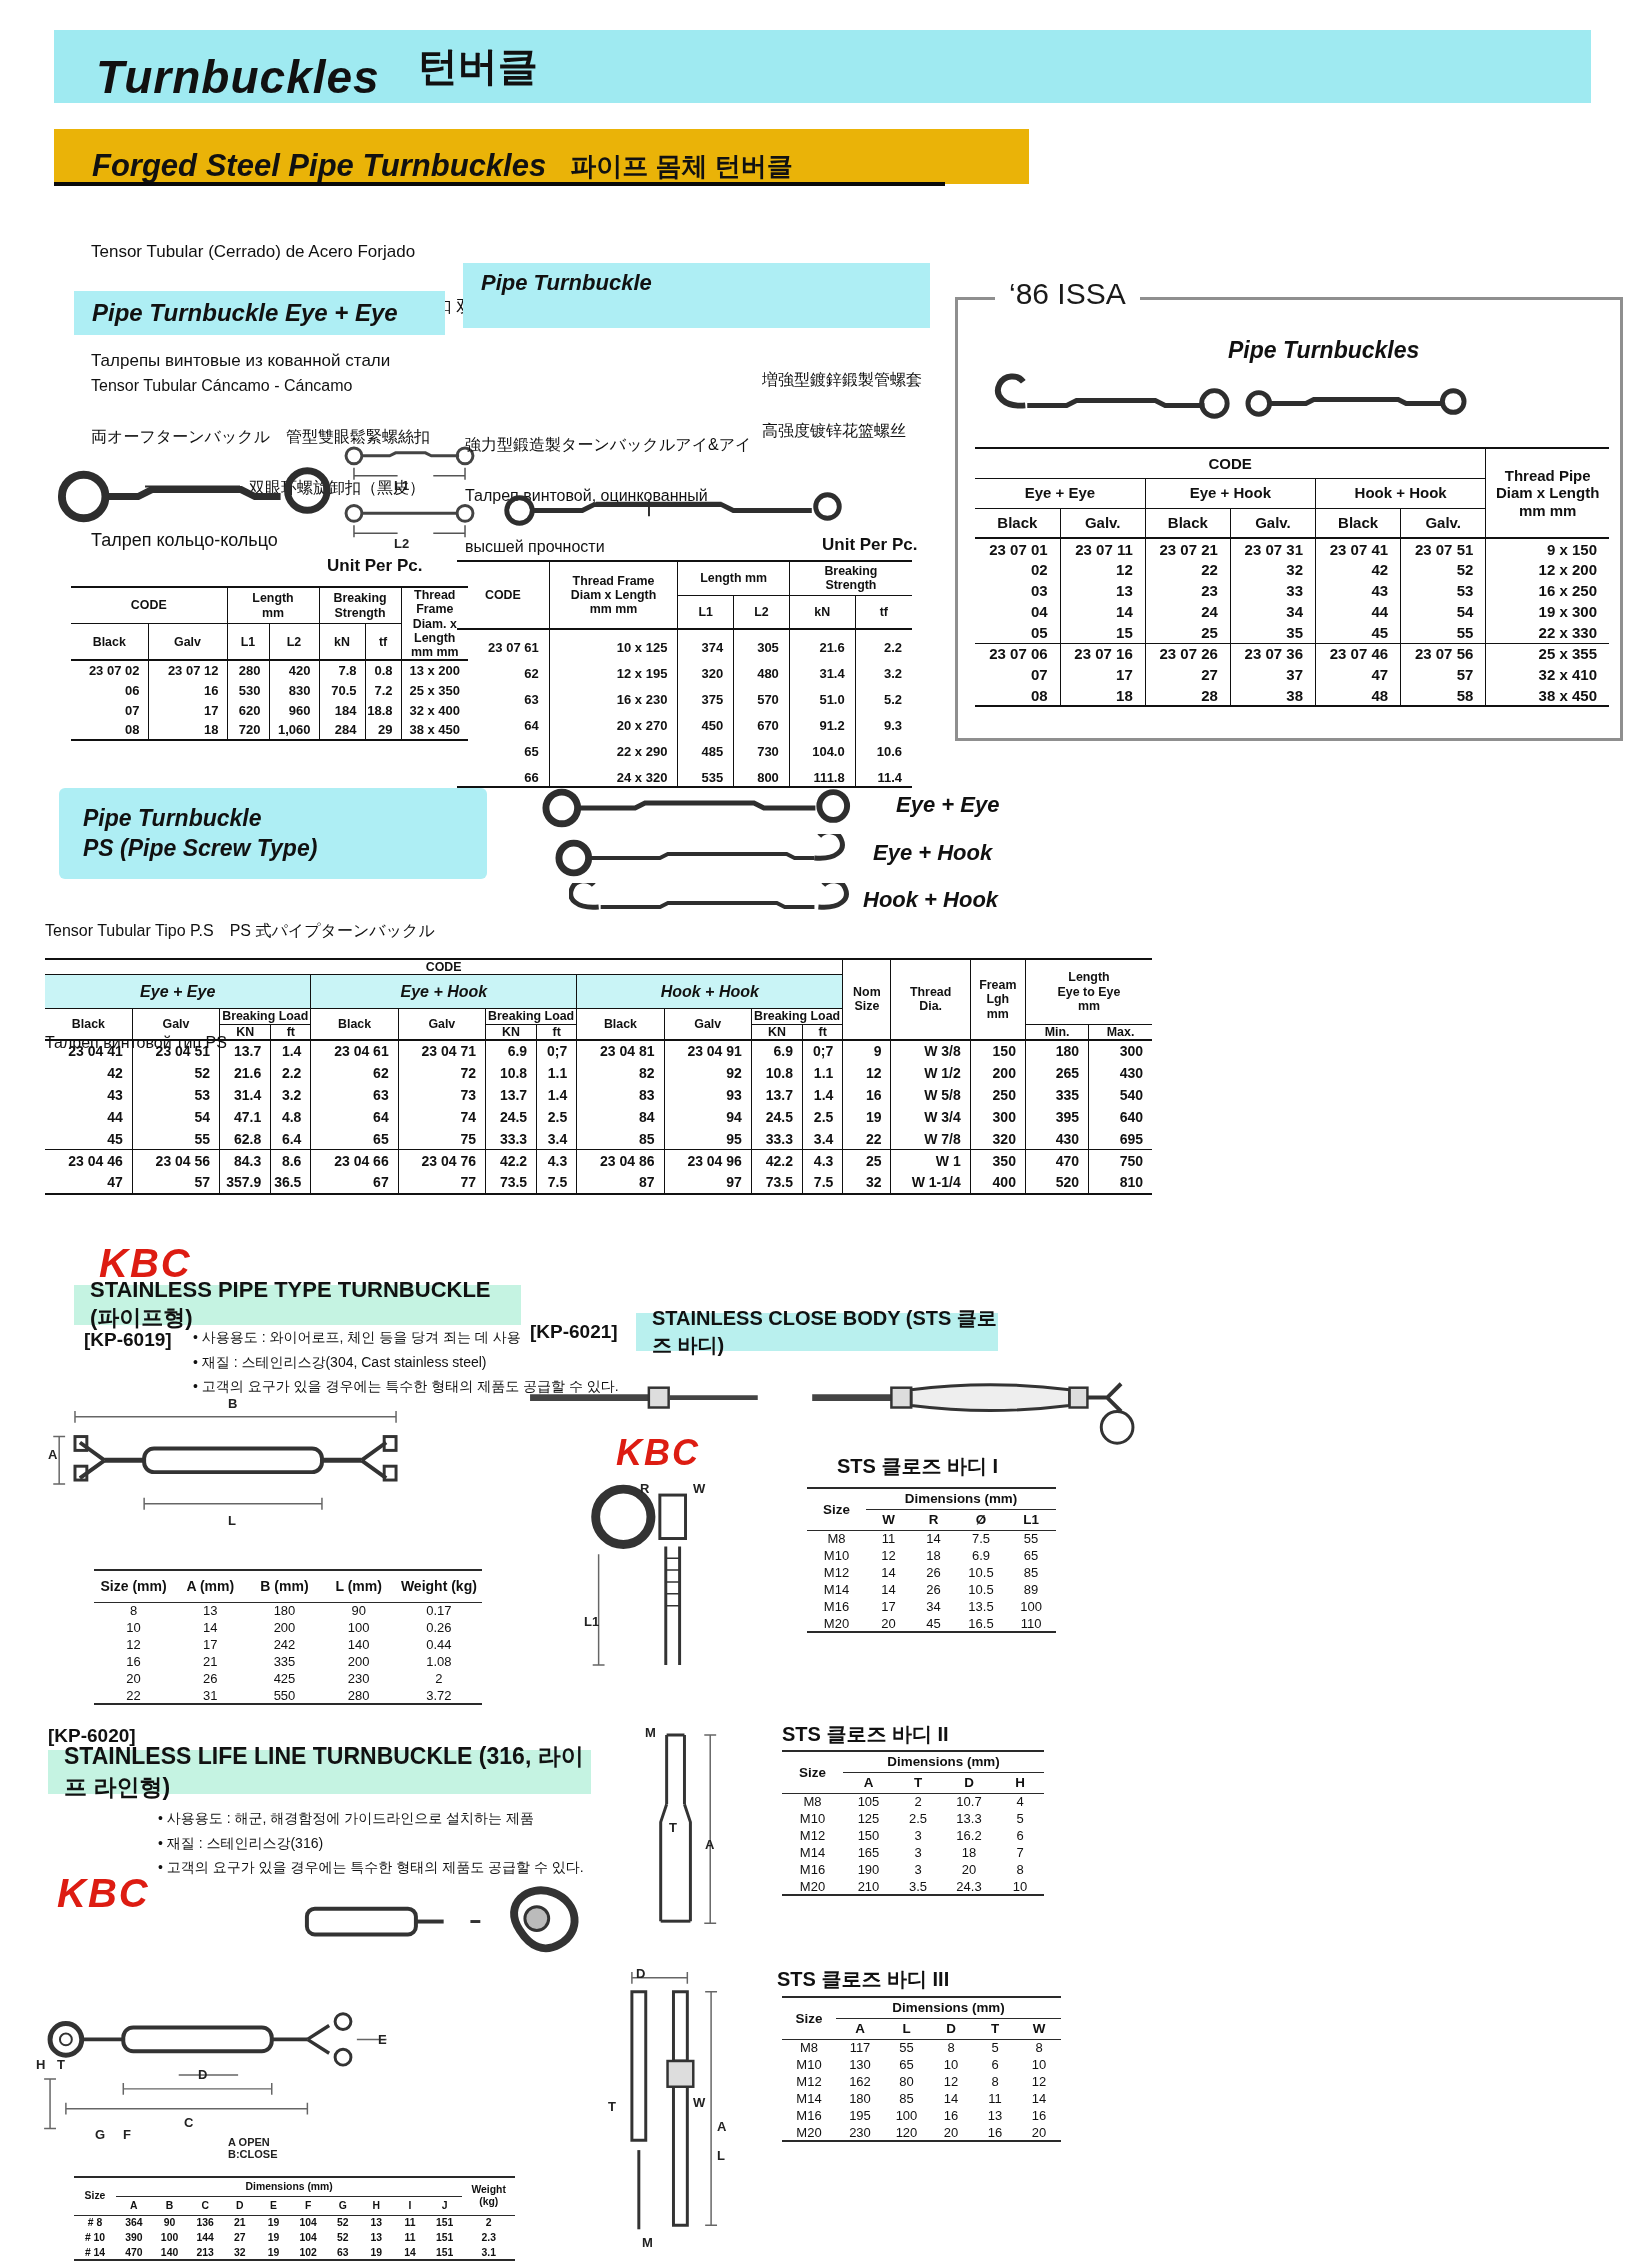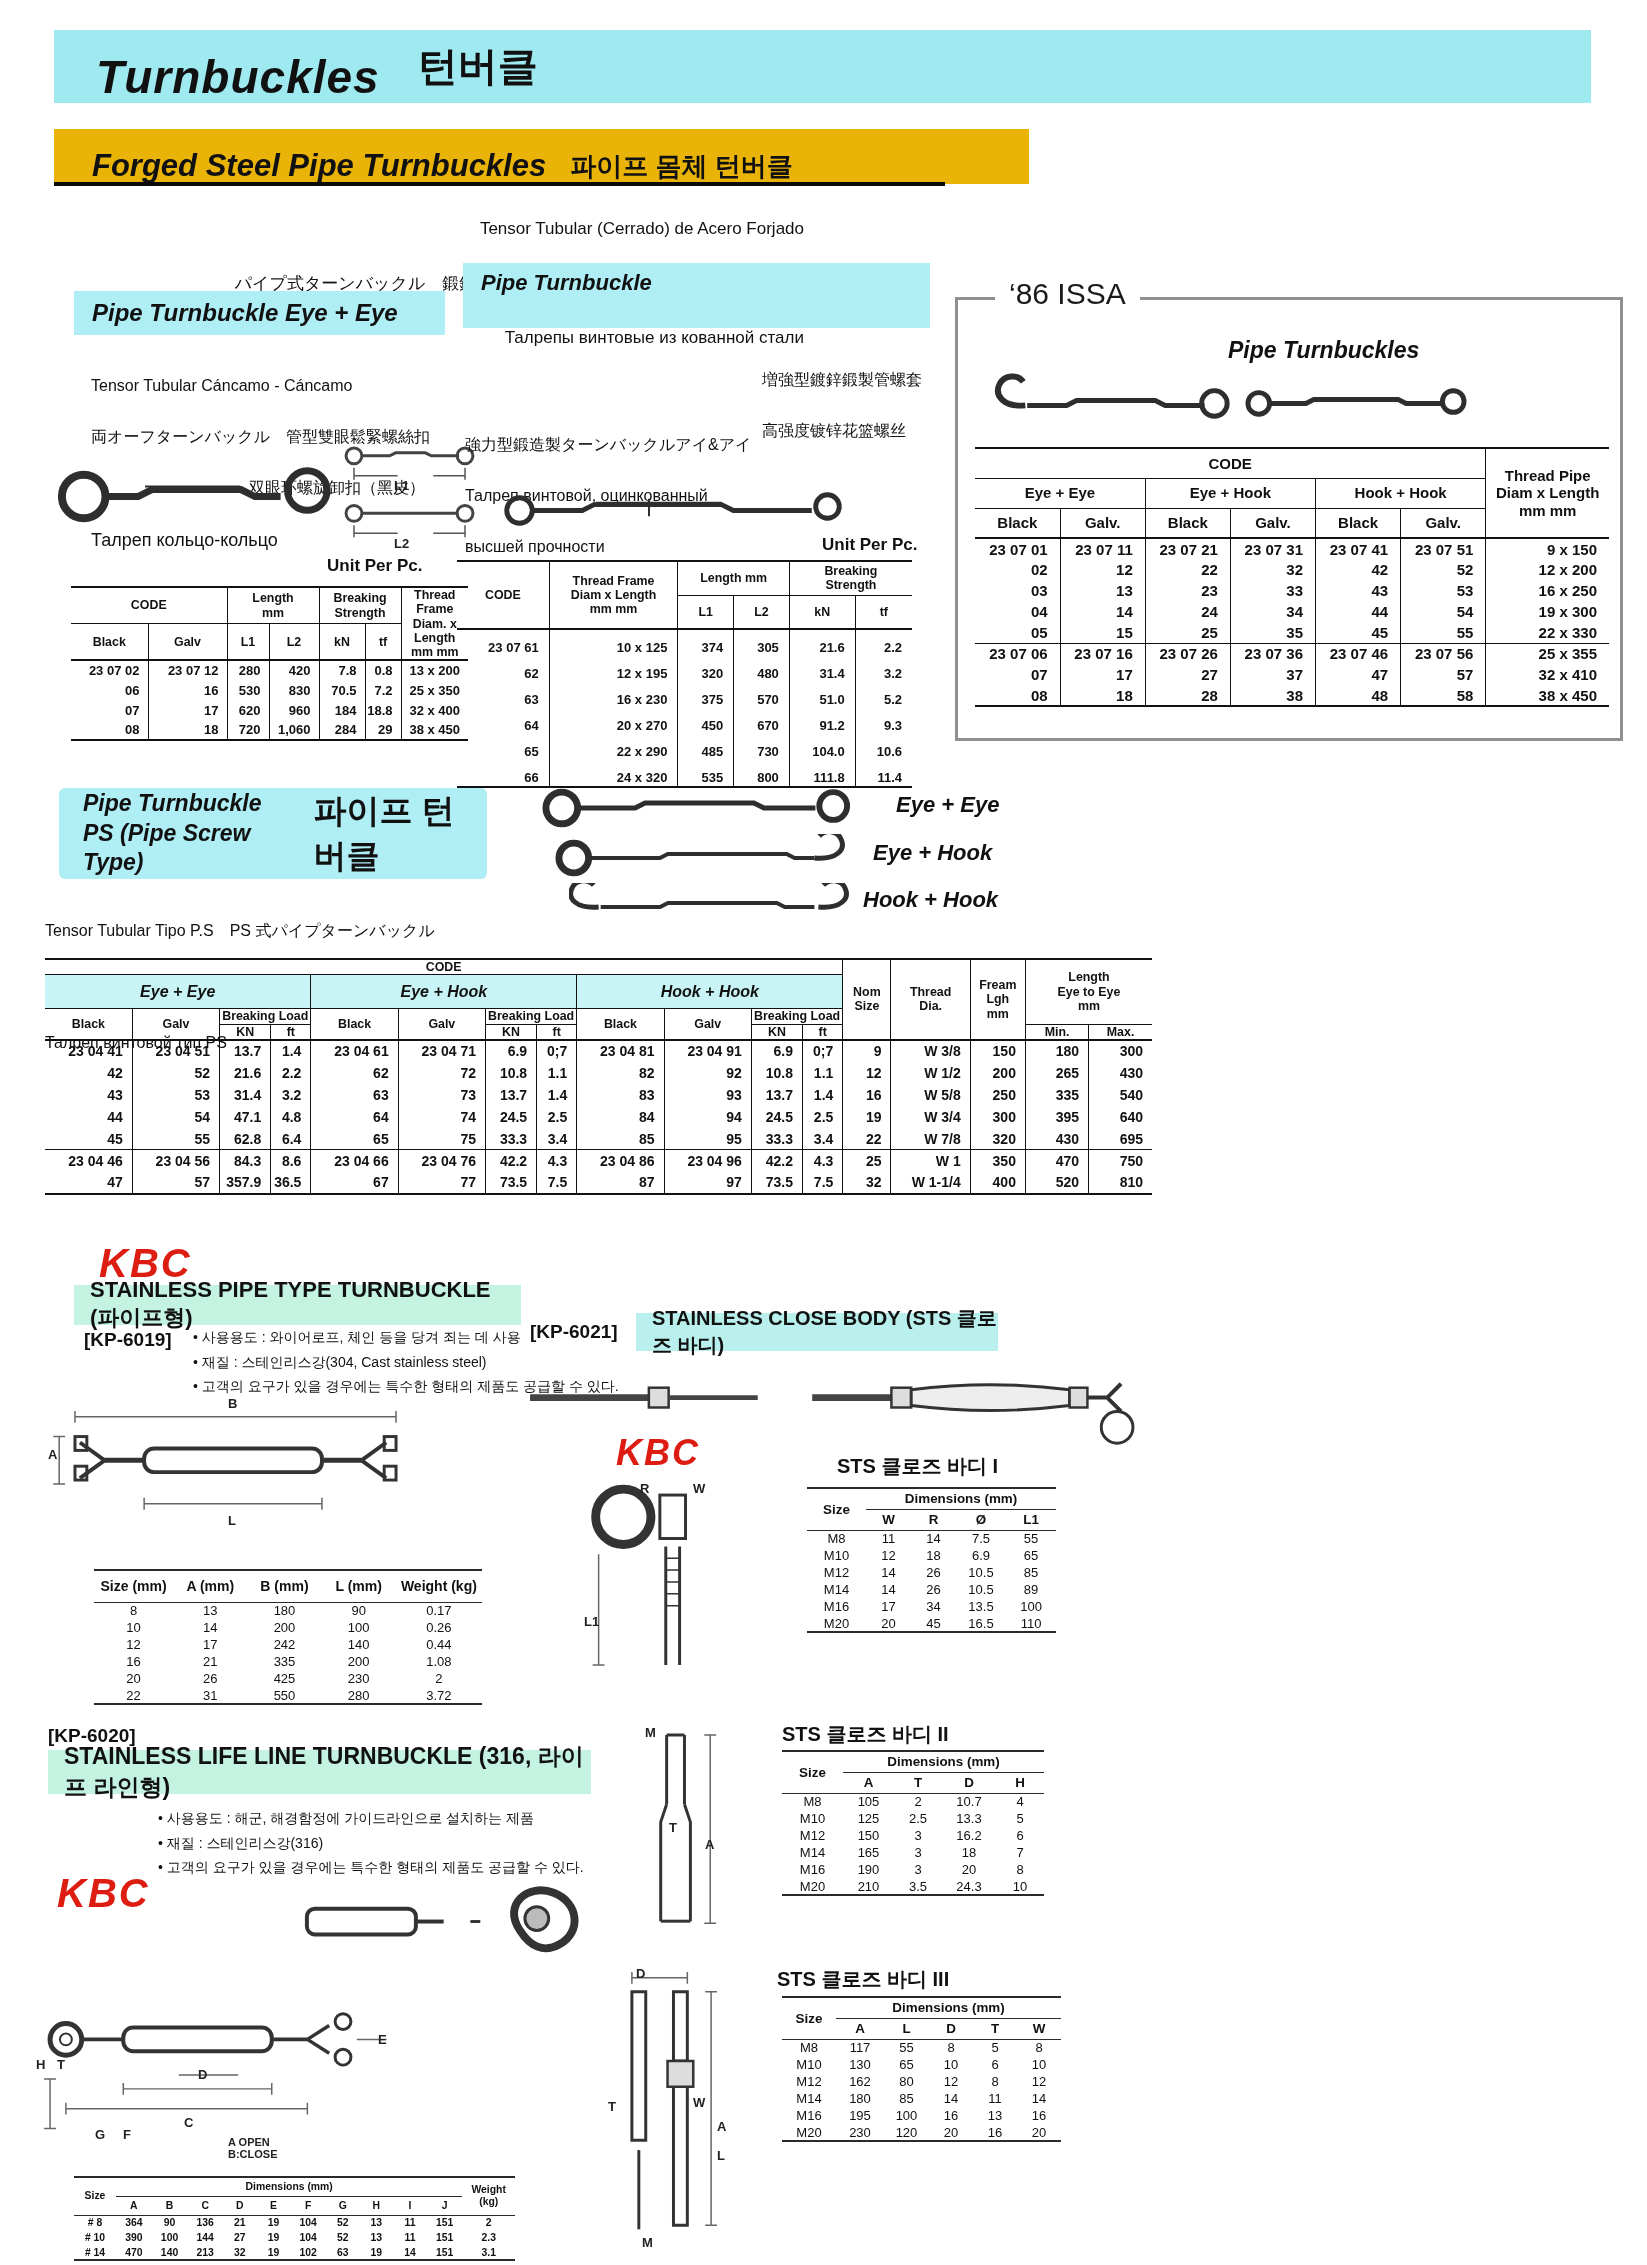--- a/index.html
+++ b/index.html
@@ -68,21 +68,21 @@
   <div class="abs banner-top" style="left:54px;top:30px;width:1537px;height:73px;padding-left:42px;">
     <span class="en">Turnbuckles</span>
     <span class="ko">턴버클</span>
   </div>
   <div class="abs banner-sub" style="left:54px;top:129px;width:975px;height:55px;padding-left:38px;">
     <span class="en">Forged Steel Pipe Turnbuckles</span>
     <span class="ko">파이프 몸체 턴버클</span>
   </div>
   <div class="abs rule" style="left:54px;top:182px;width:891px;height:4px;"></div>
 
-  <div class="abs txt" style="left:91px;top:188px;width:713px;text-align:right;">
+  <div class="abs txt" style="left:91px;top:211px;width:713px;">
     <div>Tensor Tubular (Cerrado) de Acero Forjado</div>
     <div>パイプ式ターンバックル　鍛鋼管型鬆緊螺絲扣 双眼环松紧螺旋扣（黑皮）</div>
     <div>Талрепы винтовые из кованной стали</div>
   </div>
 
   <div class="abs cy-head" style="left:74px;top:291px;width:371px;height:44px;font-size:24px;">
     <span>Pipe Turnbuckle  Eye + Eye</span>
   </div>
   <div class="abs txt" style="left:91px;top:347px;width:396px;font-size:16px;">
     <div>Tensor Tubular Cáncamo - Cáncamo</div>
@@ -398,21 +398,20 @@
           <td>38  x  450</td>
         </tr>
       </tbody>
     </table>
 
   <div class="abs" style="left:59px;top:788px;width:428px;height:91px;background:#aeeef4;border-radius:6px;display:flex;align-items:center;">
     <div style="padding-left:24px;font-weight:bold;font-style:italic;font-size:23px;line-height:1.3;">
       <div>Pipe Turnbuckle</div>
       <div>PS (Pipe Screw Type)</div>
     </div>
-    <div style="margin-left:34px;font-weight:bold;font-size:33px;">파이프 턴버클</div>
   </div>
   <div class="abs txt" style="left:45px;top:889px;width:713px;font-size:16px;line-height:1.75;">
     <div>Tensor Tubular Tipo P.S　PS 式パイプターンバックル</div>
     <div>PS型：管嘴：套筒鬆緊螺旋扣 PS 型双眼环松紧螺旋扣（黑皮）</div>
     <div>Талреп винтовой тип PS</div>
   </div>
 
   <svg class="abs" style="left:540px;top:782px;" width="317" height="48" viewBox="0 0 320 48">
     <circle cx="22" cy="26" r="16" fill="none" stroke="#2e2e2e" stroke-width="7"></circle>
     <path d="M40 26 h56 l10 -5 h110 l10 5 h52" fill="none" stroke="#2e2e2e" stroke-width="5"></path>

